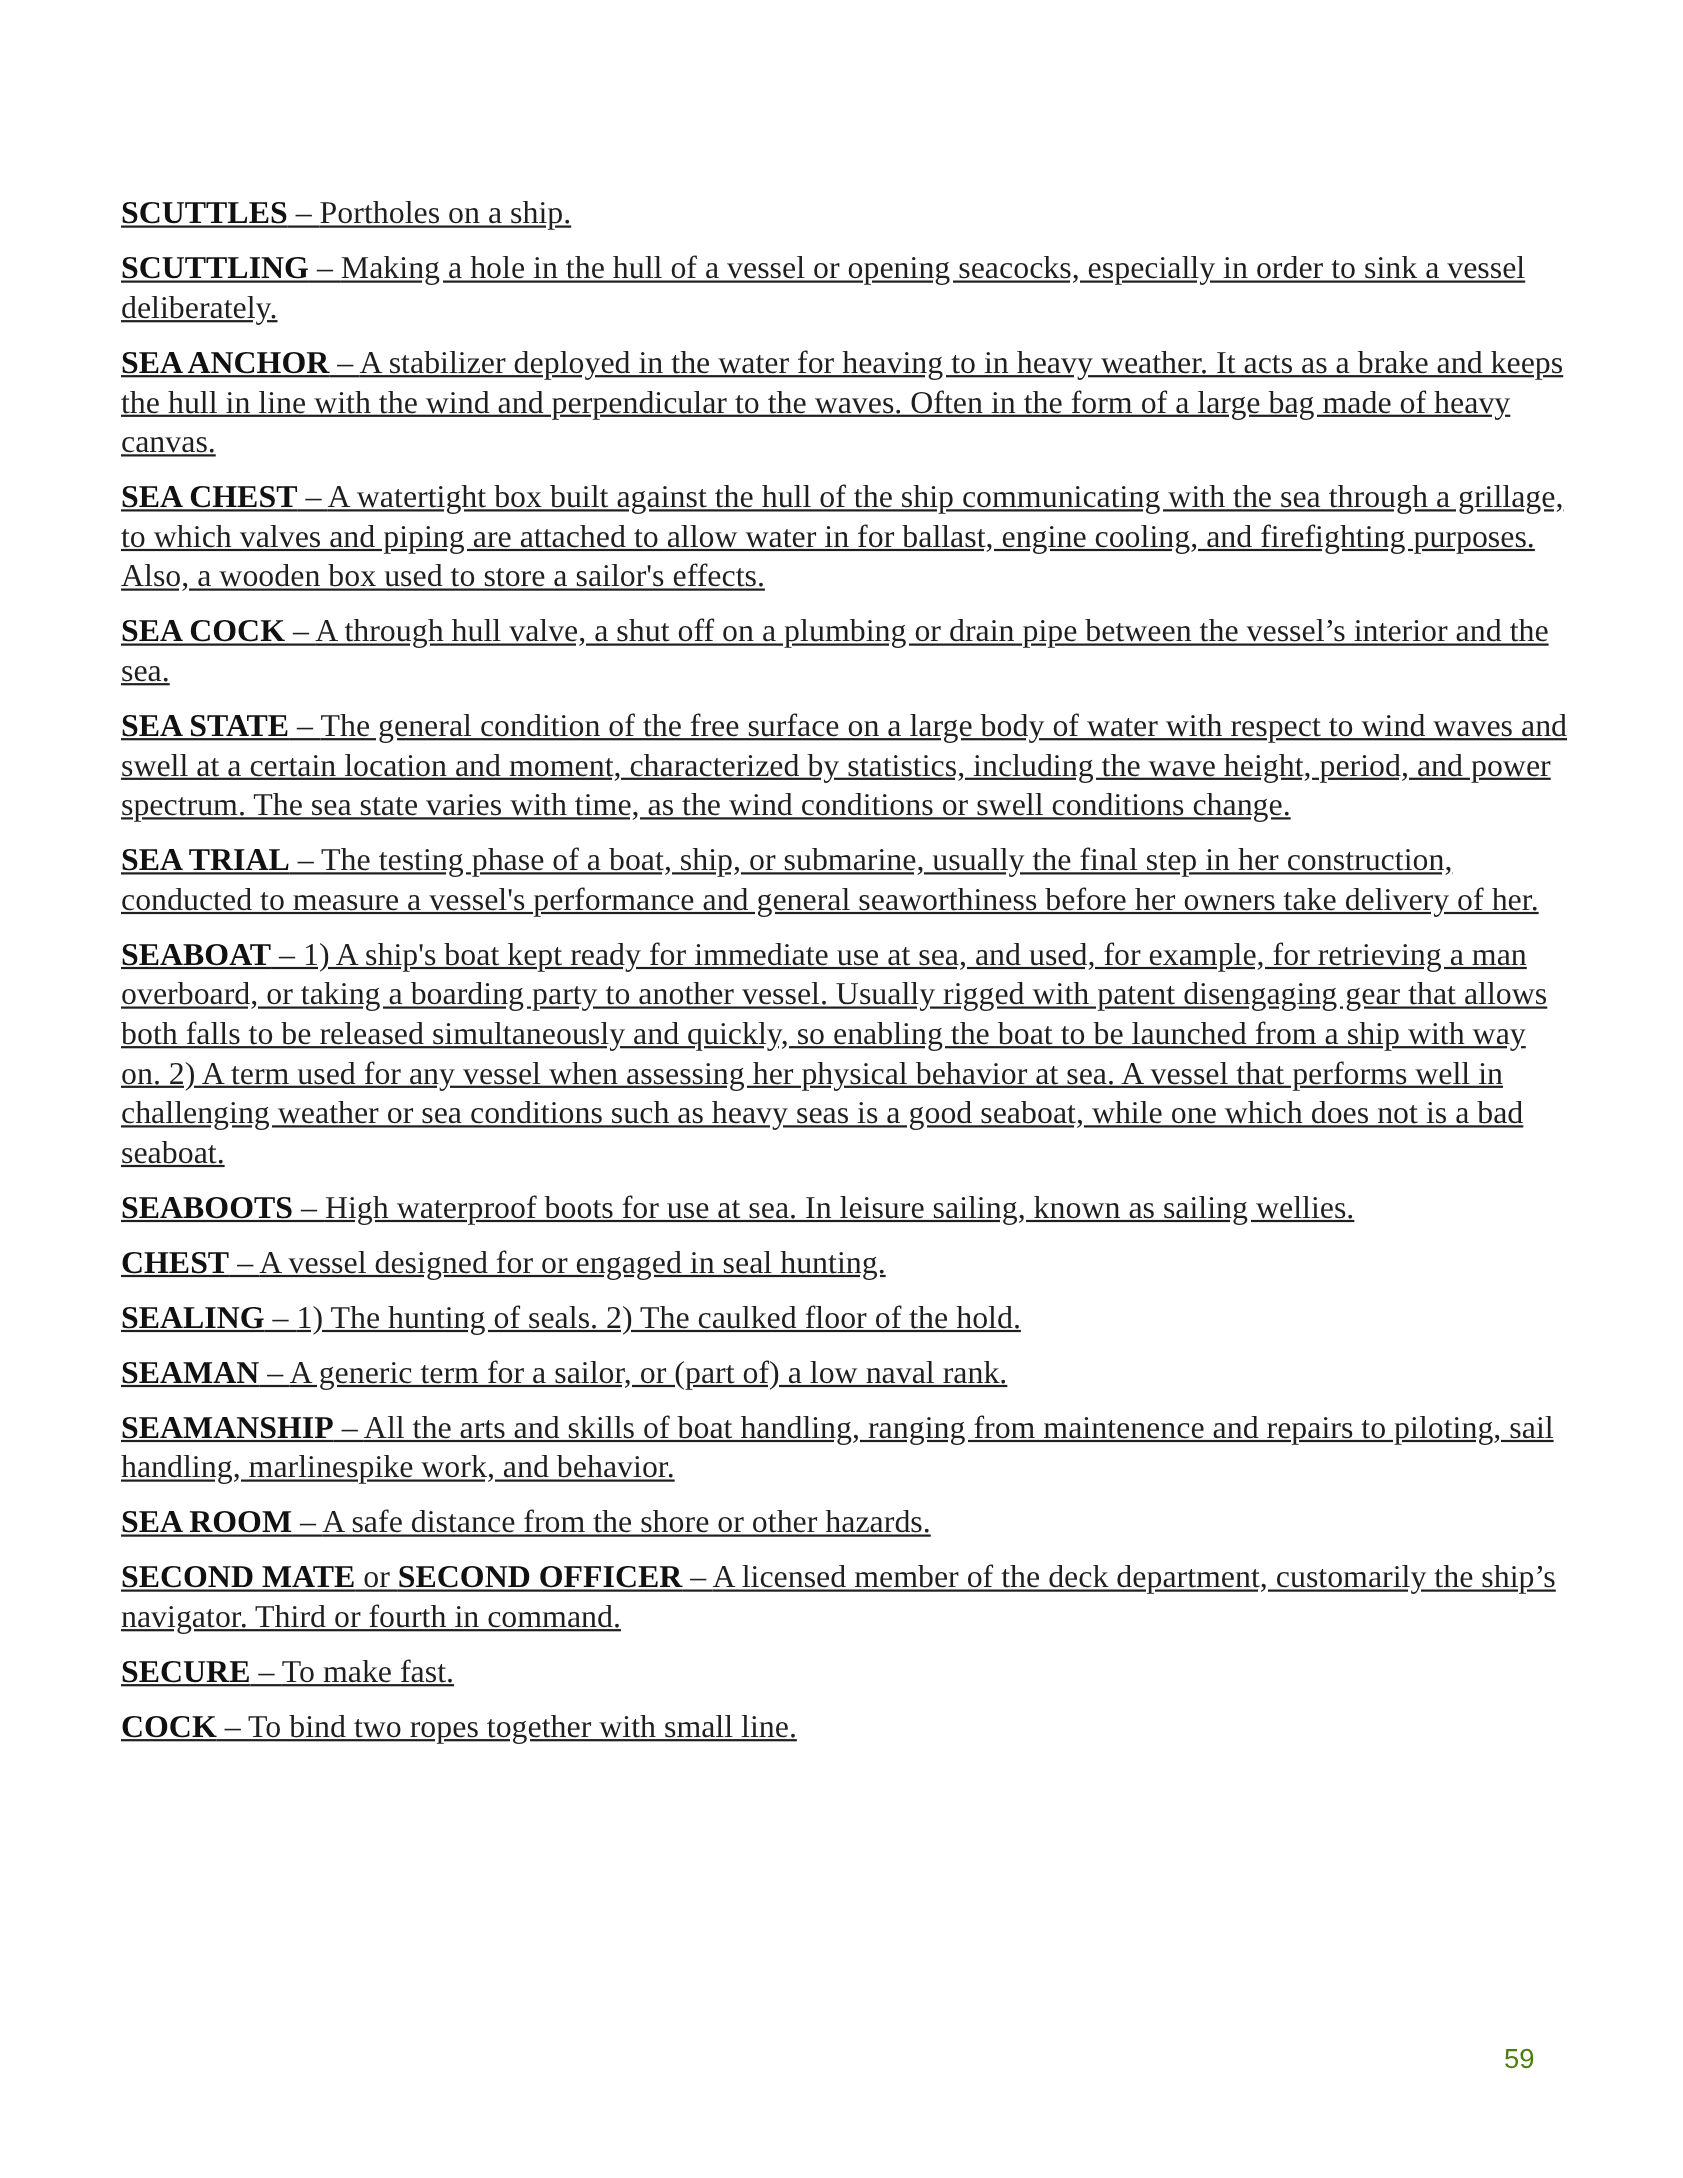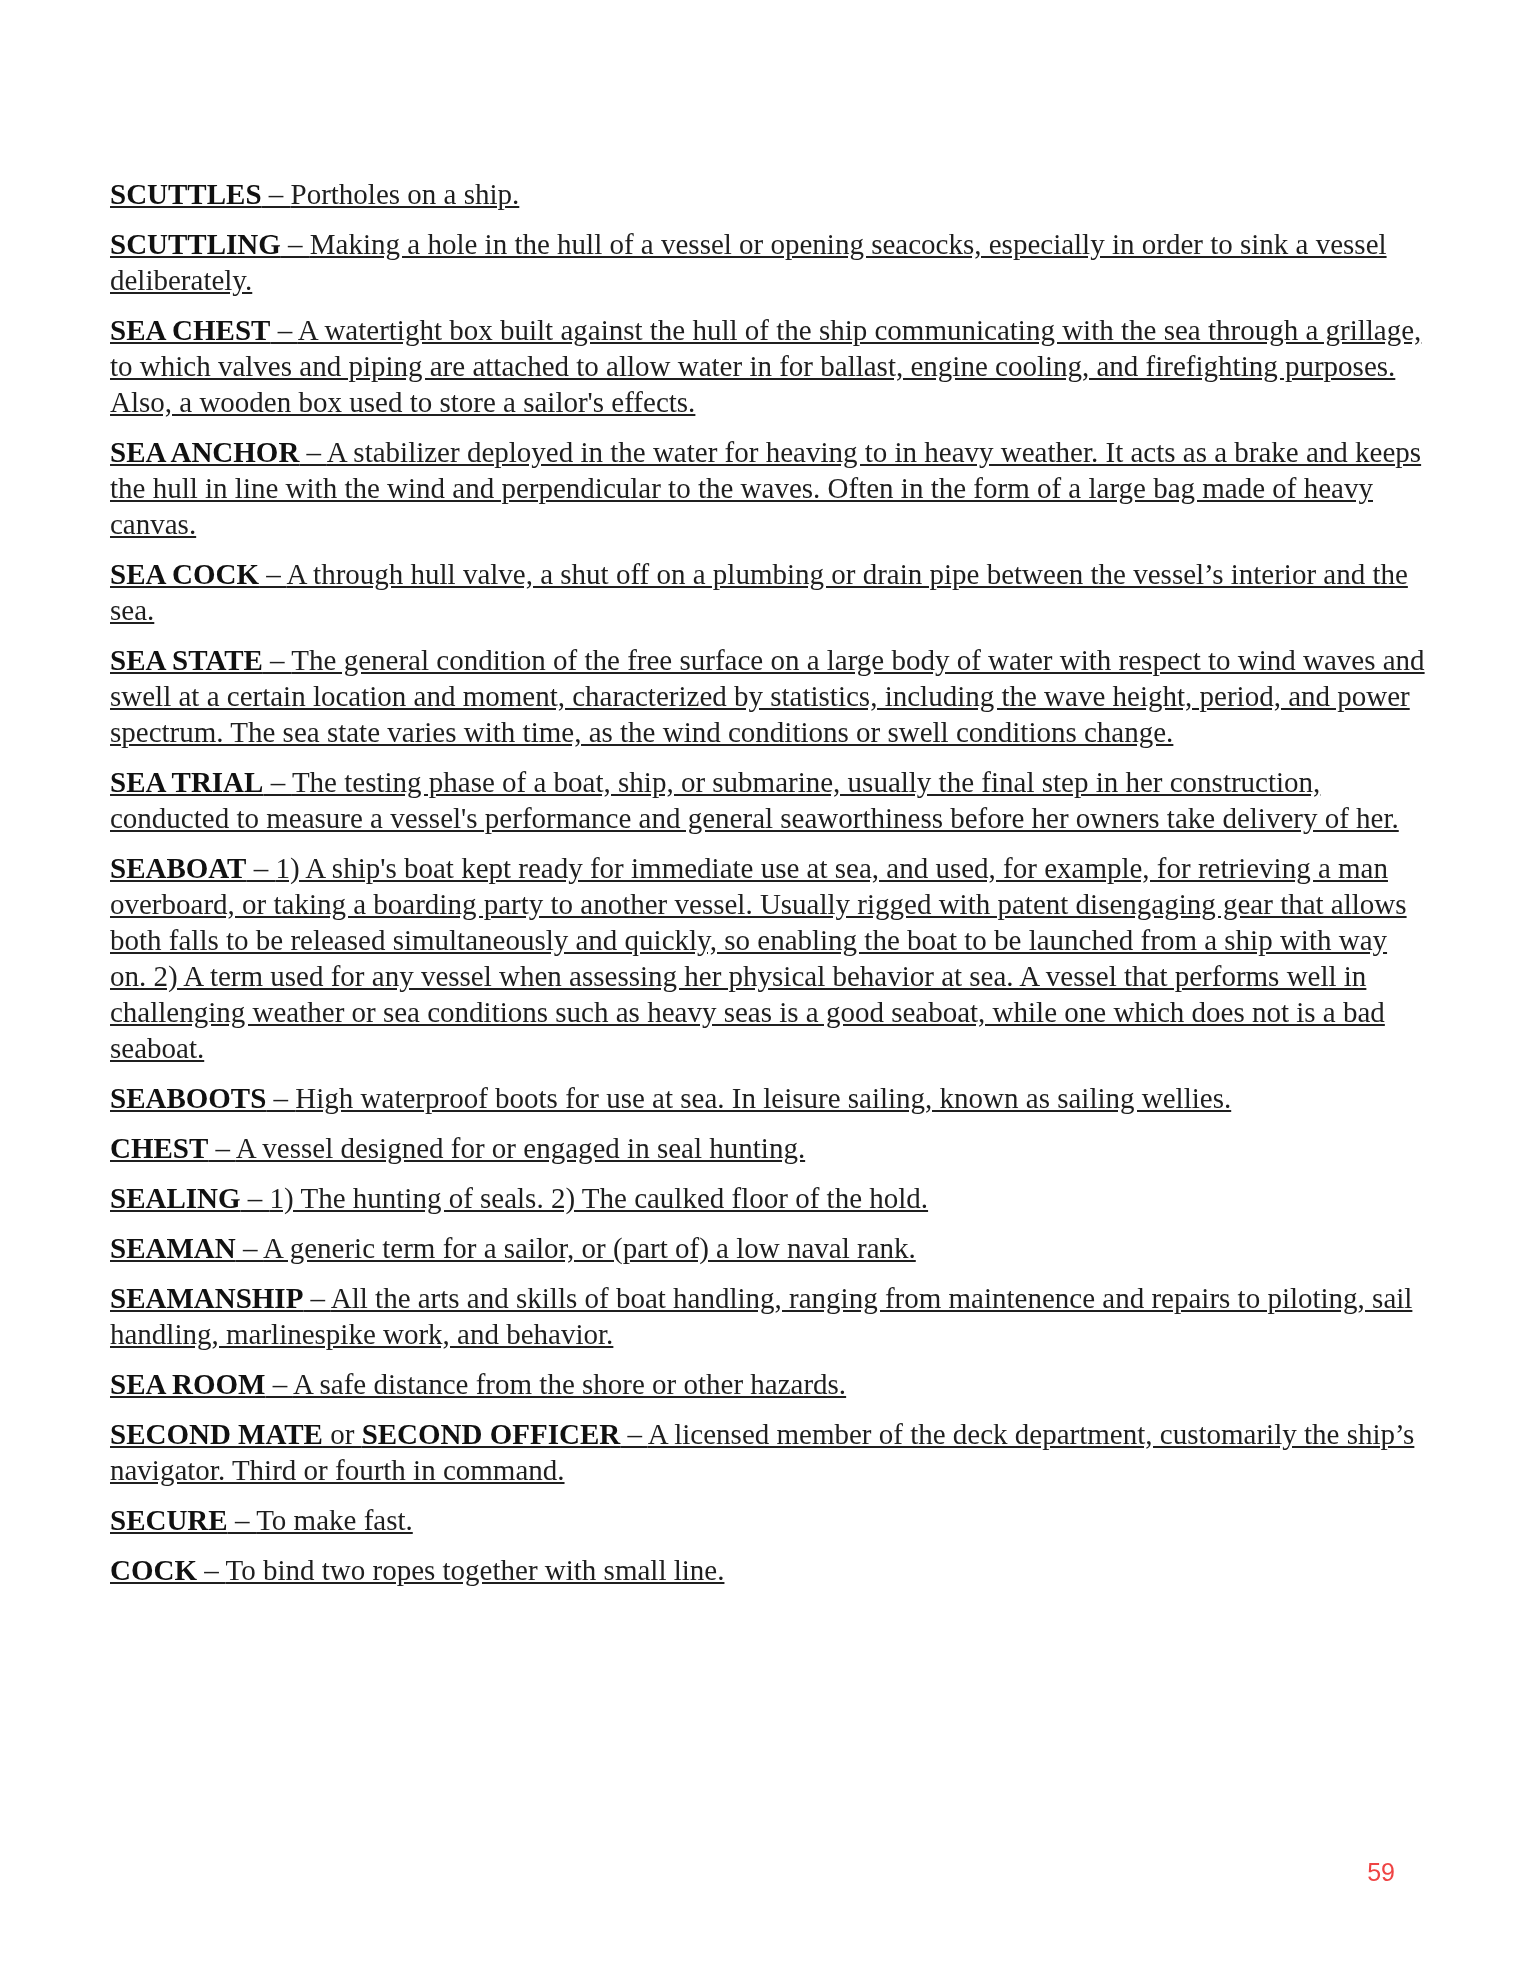--- a/index.html
+++ b/index.html
@@ -32,34 +32,34 @@
   p.entry b {
     font-weight: 700;
     color: #111111;
   }
   .page-footer {
     position: absolute;
     top: 1858px;
     right: 135px;
     font-family: "Liberation Sans", "DejaVu Sans", sans-serif;
     font-size: 25px;
-    color: #ef4444;
+    color: #4d7c0f;
   }
 </style>
 </head>
 <body>
 
 <main class="doc-content">
   <p class="entry"><b>SCUTTLES</b><span> – </span><span>Portholes on a ship.</span></p>
 
   <p class="entry"><b>SCUTTLING</b><span> – </span><span>Making a hole in the hull of a vessel or opening seacocks, especially in order to sink a vessel deliberately.</span></p>
 
+  <p class="entry"><b>SEA ANCHOR</b><span> – </span><span>A stabilizer deployed in the water for heaving to in heavy weather. It acts as a brake and keeps the hull in line with the wind and perpendicular to the waves. Often in the form of a large bag made of heavy canvas.</span></p>
+
   <p class="entry"><b>SEA CHEST</b><span> – </span><span>A watertight box built against the hull of the ship communicating with the sea through a grillage, to which valves and piping are attached to allow water in for ballast, engine cooling, and firefighting purposes. Also, a wooden box used to store a sailor's effects.</span></p>
-
-  <p class="entry"><b>SEA ANCHOR</b><span> – </span><span>A stabilizer deployed in the water for heaving to in heavy weather. It acts as a brake and keeps the hull in line with the wind and perpendicular to the waves. Often in the form of a large bag made of heavy canvas.</span></p>
 
   <p class="entry"><b>SEA COCK</b><span> – </span><span>A through hull valve, a shut off on a plumbing or drain pipe between the vessel’s interior and the sea.</span></p>
 
   <p class="entry"><b>SEA STATE</b><span> – </span><span>The general condition of the free surface on a large body of water with respect to wind waves and swell at a certain location and moment, characterized by statistics, including the wave height, period, and power spectrum. The sea state varies with time, as the wind conditions or swell conditions change.</span></p>
 
   <p class="entry"><b>SEA TRIAL</b><span> – </span><span>The testing phase of a boat, ship, or submarine, usually the final step in her construction, conducted to measure a vessel's performance and general seaworthiness before her owners take delivery of her.</span></p>
 
   <p class="entry"><b>SEABOAT</b><span> – </span><span>1) A ship's boat kept ready for immediate use at sea, and used, for example, for retrieving a man overboard, or taking a boarding party to another vessel. Usually rigged with patent disengaging gear that allows both falls to be released simultaneously and quickly, so enabling the boat to be launched from a ship with way on. 2) A term used for any vessel when assessing her physical behavior at sea. A vessel that performs well in challenging weather or sea conditions such as heavy seas is a good seaboat, while one which does not is a bad seaboat.</span></p>
 
   <p class="entry"><b>SEABOOTS</b><span> – </span><span>High waterproof boots for use at sea. In leisure sailing, known as sailing wellies.</span></p>

